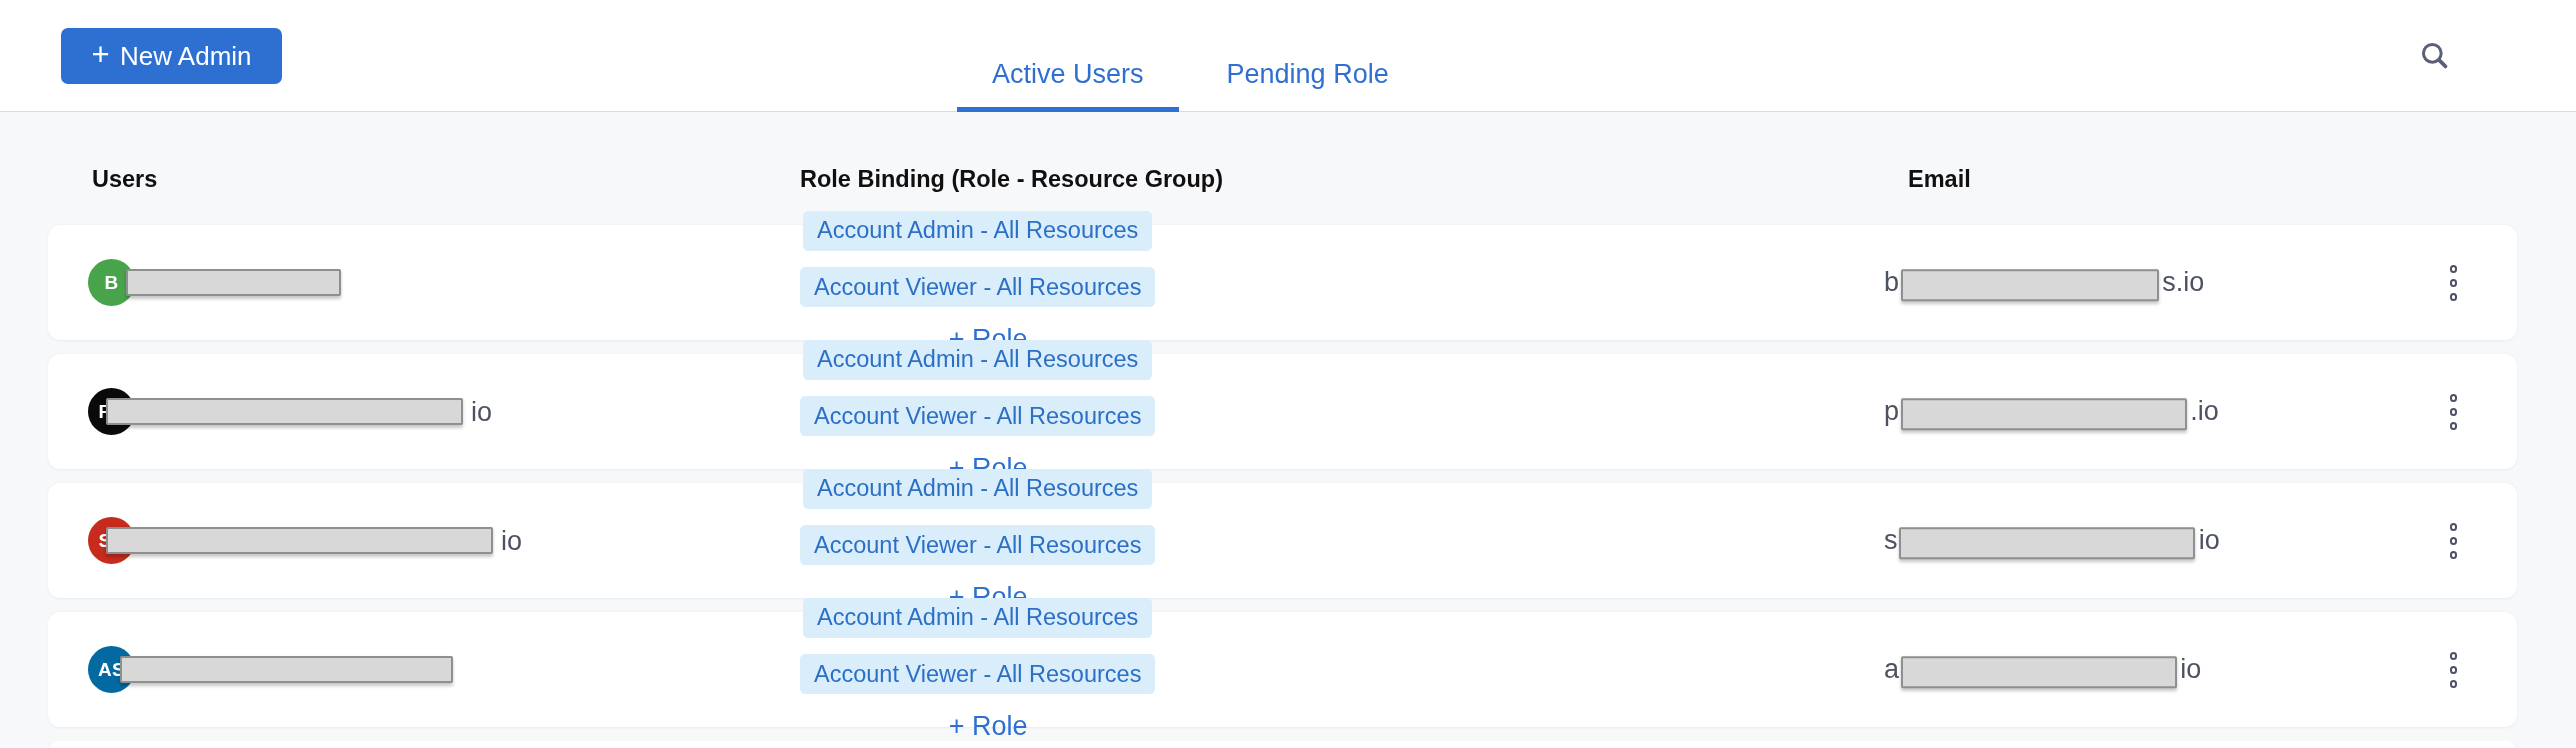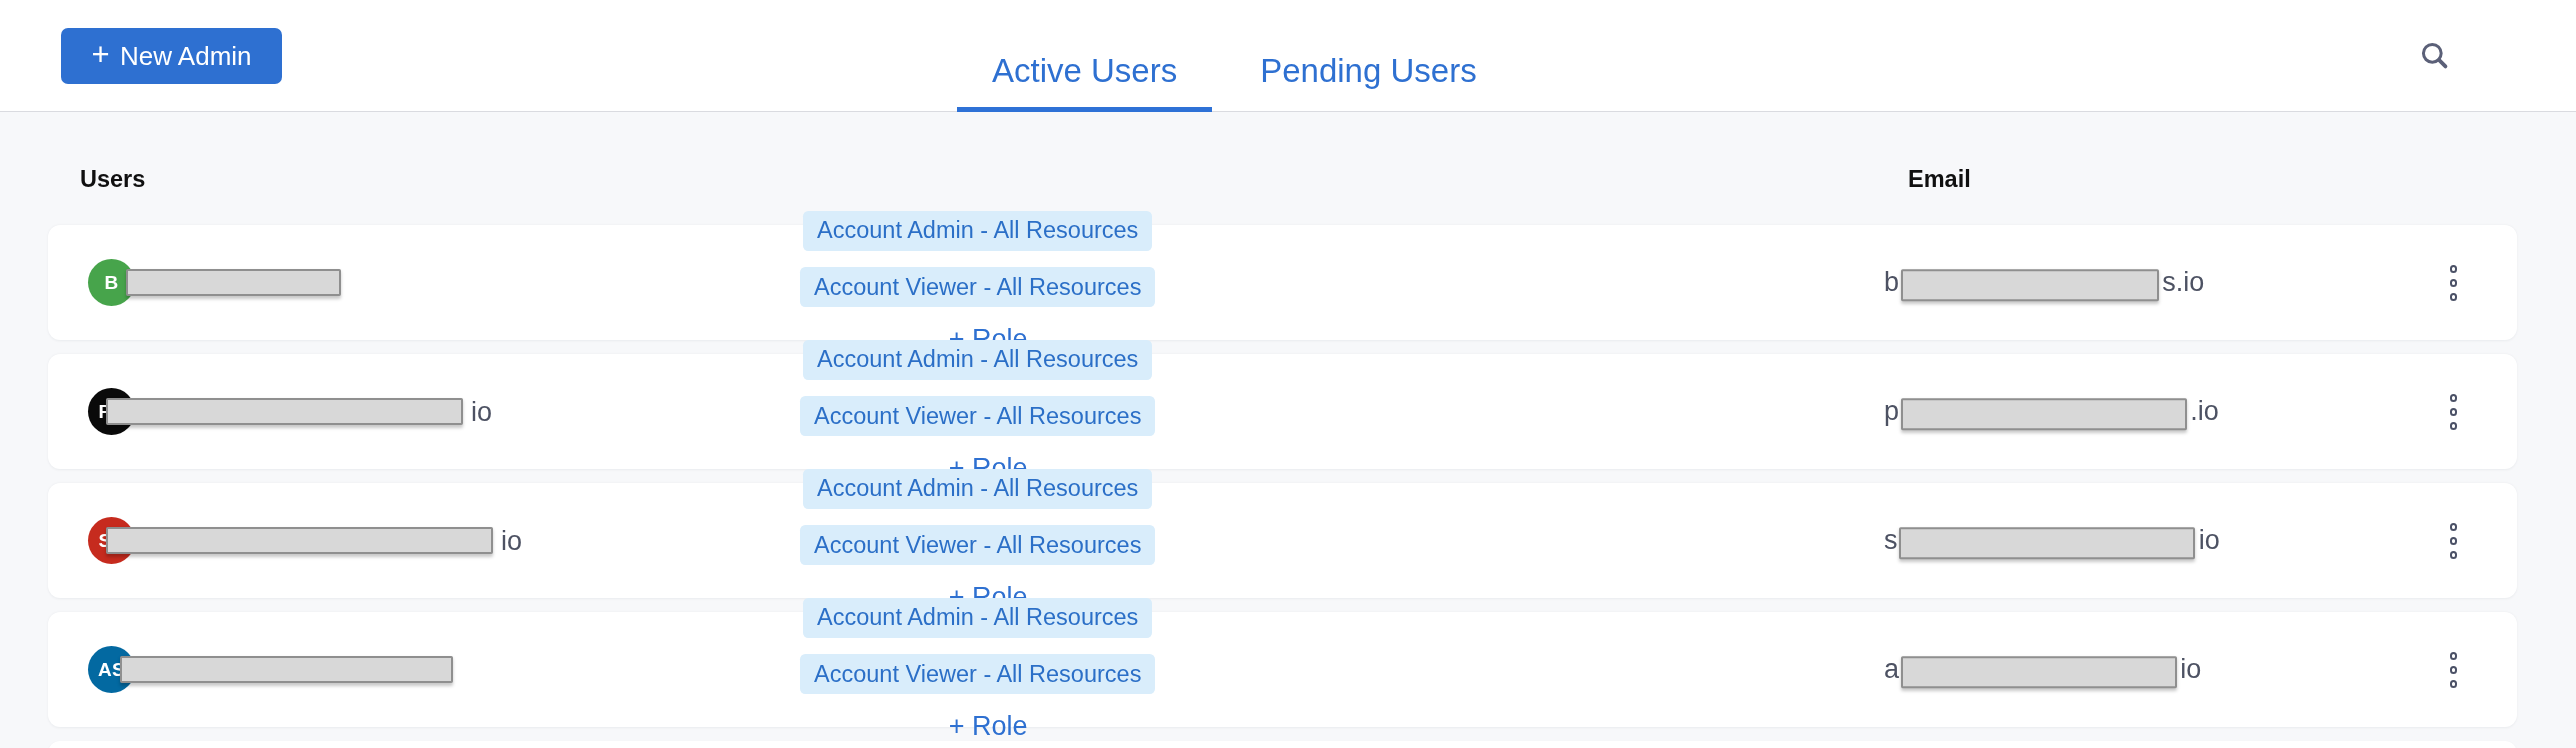--- a/index.html
+++ b/index.html
@@ -21,34 +21,34 @@
     font-family:"Liberation Sans", sans-serif; font-size:26px;
     display:flex; align-items:center; justify-content:center; gap:10.5px;
     cursor:pointer;
   }
   .new-user-btn .plus { font-size:31px; font-weight:300; line-height:1; margin-top:-2.6px; }
   .tabs {
     position:absolute; left:957px; top:0; height:112px;
     display:flex; align-items:flex-end; gap:13px;
   }
   .tab {
-    font-size:33px; color:#2e70d1; padding:0 35px 17.4px 35px;
+    font-size:27px; color:#2e70d1; padding:0 35px 17.4px 35px;
     border-bottom:5.2px solid transparent; cursor:pointer; white-space:nowrap;
   }
   .tab.active { border-bottom-color:#2e71d6; }
   .search-wrap { position:absolute; left:2416px; top:37px; width:38px; height:38px; cursor:pointer; }
 
   
   .content { position:absolute; left:0; top:112px; width:2576px; height:637px; }
   .thead { position:relative; height:113px; }
   .th {
     position:absolute; top:54px; font-size:23.5px; font-weight:700; color:#101010;
     white-space:nowrap;
   }
-  .th-users { left:80px; }
+  .th-users { left:92px; }
   .th-roles { left:800px; }
   .th-email { left:1884px;margin-left:24px; }
 
   
   .card {
     position:relative; margin:0 0 14px 48px; width:2469px; height:115px;
     background:#ffffff; border-radius:12.2px;
     box-shadow:0 0.9px 2.6px rgba(25,30,50,0.06);
   }
   .card.stub { height:17.4px; margin-bottom:0; border-radius:12.2px 12.2px 0 0; }
@@ -101,35 +101,36 @@
 <body>
 
 <div class="topbar">
   <button class="new-user-btn">
     <span class="plus">+</span>
     <span>New Admin</span>
   </button>
 
   <div class="tabs">
     <div class="tab active">Active Users</div>
-    <div class="tab">Pending Users</div>
+    <div class="tab">Pending Role</div>
   </div>
 
   <div class="search-wrap">
     <svg width="38" height="38" viewBox="0 0 24 24">
       <circle cx="10.3" cy="10.3" r="5.6" stroke="#5b6078" stroke-width="1.9" fill="none"></circle>
       <line x1="14.5" y1="14.5" x2="18.6" y2="18.6" stroke="#5b6078" stroke-width="2.4" stroke-linecap="round"></line>
     </svg>
   </div>
 </div>
 
 <div class="content">
 
   <div class="thead">
     <span class="th th-users">Users</span>
+    <span class="th th-roles">Role Binding (Role - Resource Group)</span>
     <span class="th th-email">Email</span>
   </div>
 
   <div class="card">
     <div class="avatar" style="background: rgb(71, 164, 75);">
       <span>B</span>
     </div>
     <span class="redact name-bar" style="left:78px; width:215px;"></span>
     <div class="roles">
       <span class="badge">Account Admin - All Resources</span>

